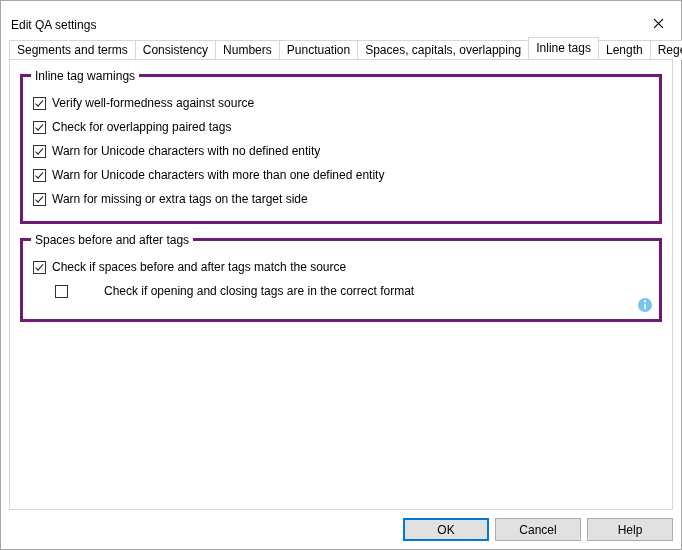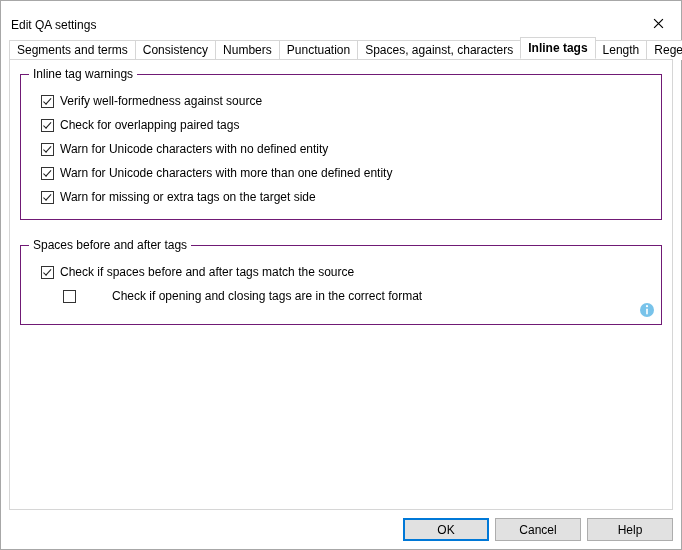--- a/index.html
+++ b/index.html
@@ -79,35 +79,34 @@
     display: flex;
     align-items: center;
   }
   .tab.active {
     background: #ffffff;
     border-color: #d6d6d6;
     top: 0;
     height: 22px;
     z-index: 2;
     border-bottom: 1px solid #ffffff;
-    font-weight: bold;
   }
   .tabpanel {
     border: 1px solid #d6d6d6;
     flex: 1;
     padding: 14px 10px 10px 10px;
     position: relative;
   }
 
   
   .groupbox {
-    border: 1px solid #701a75;
-    position: relative;
-    padding: 14px 10px 10px 20px;
-    margin-bottom: 25px;
+    border: 3px solid #701a75;
+    position: relative;
+    padding: 14px 10px 10px 10px;
+    margin-bottom: 14px;
   }
   .groupbox .legend {
     position: absolute;
     top: -8px;
     left: 8px;
     background: #ffffff;
     padding: 0 4px;
     font-size: 12px;
     color: #000;
   }
@@ -206,21 +205,21 @@
       <div class="tab">
           <span>Consistency</span>
         </div>
       <div class="tab">
           <span>Numbers</span>
         </div>
       <div class="tab">
           <span>Punctuation</span>
         </div>
       <div class="tab">
-          <span>Spaces, against, characters</span>
+          <span>Spaces, capitals, overlapping</span>
         </div>
       <div class="tab active">
           <span>Inline tags</span>
         </div>
       <div class="tab">
           <span>Length</span>
         </div>
       <div class="tab">
           <span>Regex</span>
         </div>

